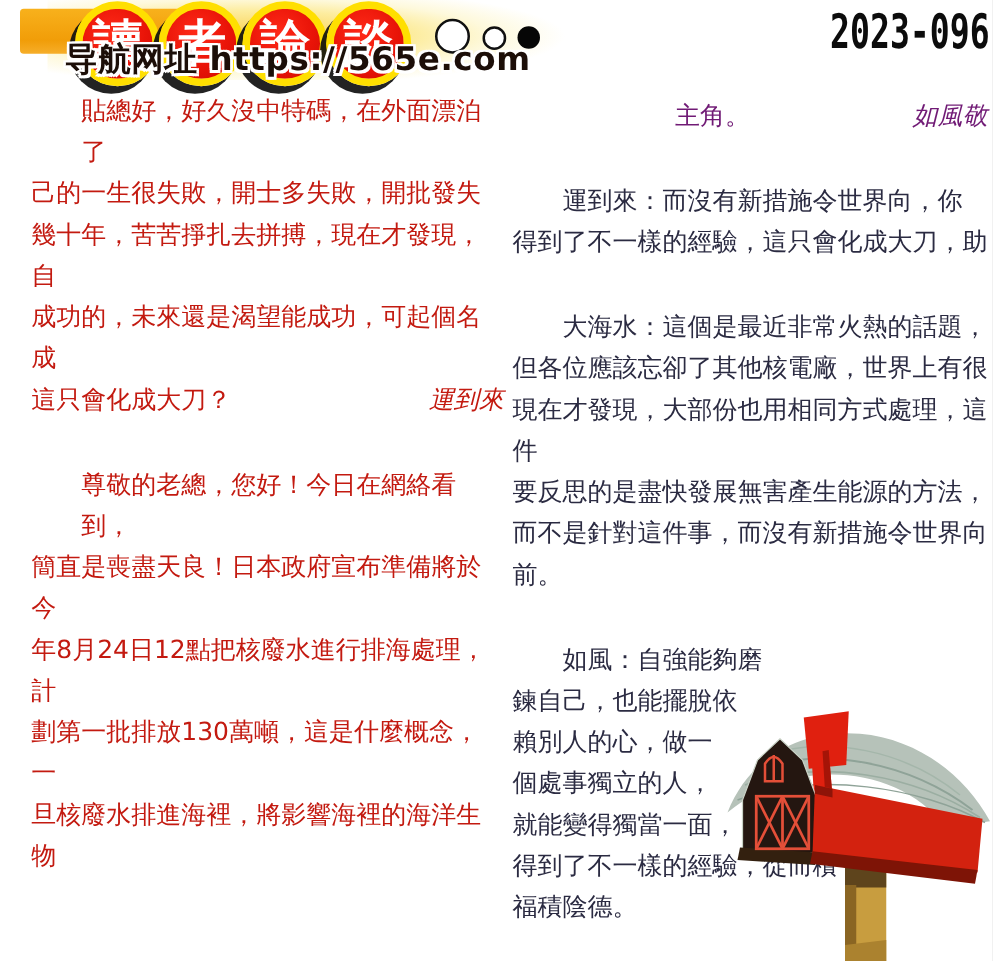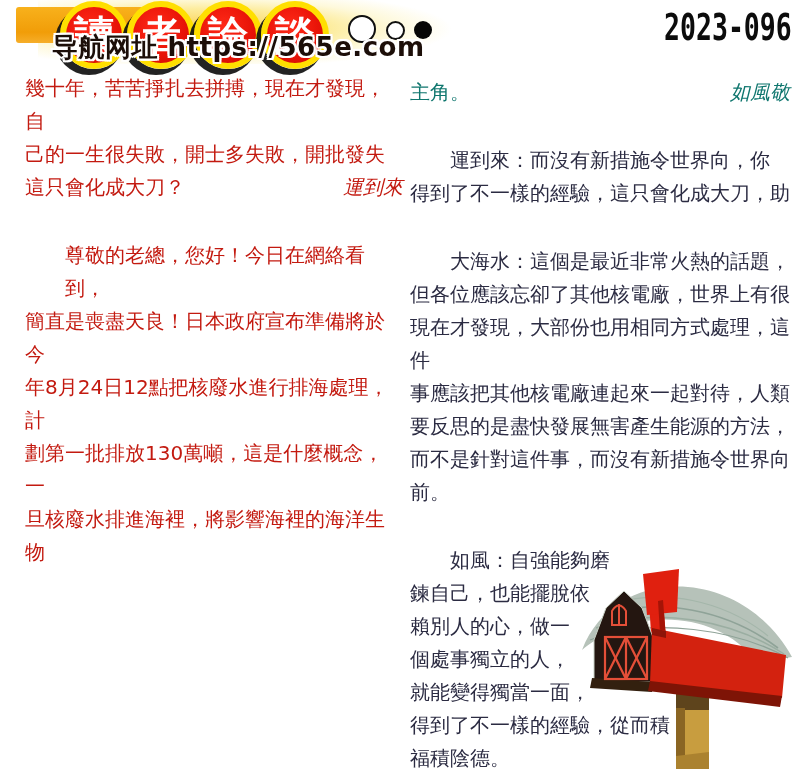--- a/index.html
+++ b/index.html
@@ -44,21 +44,21 @@
     font-family:"DejaVu Sans Mono","Liberation Mono",monospace;
     font-size:34px;font-weight:bold;color:#0c0c0c;letter-spacing:0;
     transform:scale(.78,1.12);transform-origin:right top;
   }
   
   .col{position:absolute;font-size:20px;line-height:33px;}
   .col-left{left:25px;top:72px;width:378px;color:#c31a10;}
   .col-right{left:410px;top:76px;width:380px;color:#2b2b42;}
   .para{margin-bottom:35px;}
   .para:last-child{margin-bottom:0;}
-  .para-red{color:#0f766e;}
+  .para-red{color:#701a75;text-align:center;}
   .tl{min-height:33px;}
   .tl .sign{float:right;font-style:italic;}
   
   .mailbox{position:absolute;left:548px;top:558px;width:246px;height:211px;}
 </style>
 </head>
 <body>
 
 <div class="page">
 
@@ -85,22 +85,24 @@
   <div class="dots">
     <div class="dot-lg"></div>
     <div class="dot-md"></div>
     <div class="dot-filled"></div>
   </div>
 
   <div class="issue-number">2023-096</div>
 
   <div class="col col-left">
     <div class="para">
+        <div class="tl" style="padding-left: 2em;"><span>貼總好，好久沒中特碼，在外面漂泊了</span></div>
+        <div class="tl"><span>己的一生很失敗，開士多失敗，開批發失</span></div>
         <div class="tl"><span>幾十年，苦苦掙扎去拼搏，現在才發現，自</span></div>
-        <div class="tl"><span>己的一生很失敗，開士多失敗，開批發失</span></div>
+        <div class="tl"><span>成功的，未來還是渴望能成功，可起個名成</span></div>
         <div class="tl"><span>這只會化成大刀？</span><span class="sign">運到來</span></div>
       </div>
     <div class="para">
         <div class="tl" style="padding-left: 2em;"><span>尊敬的老總，您好！今日在網絡看到，</span></div>
         <div class="tl"><span>簡直是喪盡天良！日本政府宣布準備將於今</span></div>
         <div class="tl"><span>年8月24日12點把核廢水進行排海處理，計</span></div>
         <div class="tl"><span>劃第一批排放130萬噸，這是什麼概念，一</span></div>
         <div class="tl"><span>旦核廢水排進海裡，將影響海裡的海洋生物</span></div>
         <div class="tl"></div>
       </div>
@@ -112,21 +114,20 @@
         <div class="tl"><span>主角。</span><span class="sign">如風敬</span></div>
       </div>
     <div class="para">
         <div class="tl" style="padding-left: 2em;"><span>運到來：而沒有新措施令世界向，你</span></div>
         <div class="tl"><span>得到了不一樣的經驗，這只會化成大刀，助</span></div>
       </div>
     <div class="para">
         <div class="tl" style="padding-left: 2em;"><span>大海水：這個是最近非常火熱的話題，</span></div>
         <div class="tl"><span>但各位應該忘卻了其他核電廠，世界上有很</span></div>
         <div class="tl"><span>現在才發現，大部份也用相同方式處理，這件</span></div>
-        <div class="tl"><span>事應該把其他核電廠連起來一起對待，人類</span></div>
         <div class="tl"><span>要反思的是盡快發展無害產生能源的方法，</span></div>
         <div class="tl"><span>而不是針對這件事，而沒有新措施令世界向</span></div>
         <div class="tl"><span>前。</span></div>
       </div>
     <div class="para">
         <div class="tl" style="padding-left: 2em;"><span>如風：自強能夠磨</span></div>
         <div class="tl"><span>鍊自己，也能擺脫依</span></div>
         <div class="tl"><span>賴別人的心，做一</span></div>
         <div class="tl"><span>個處事獨立的人，</span></div>
         <div class="tl"><span>就能變得獨當一面，</span></div>

